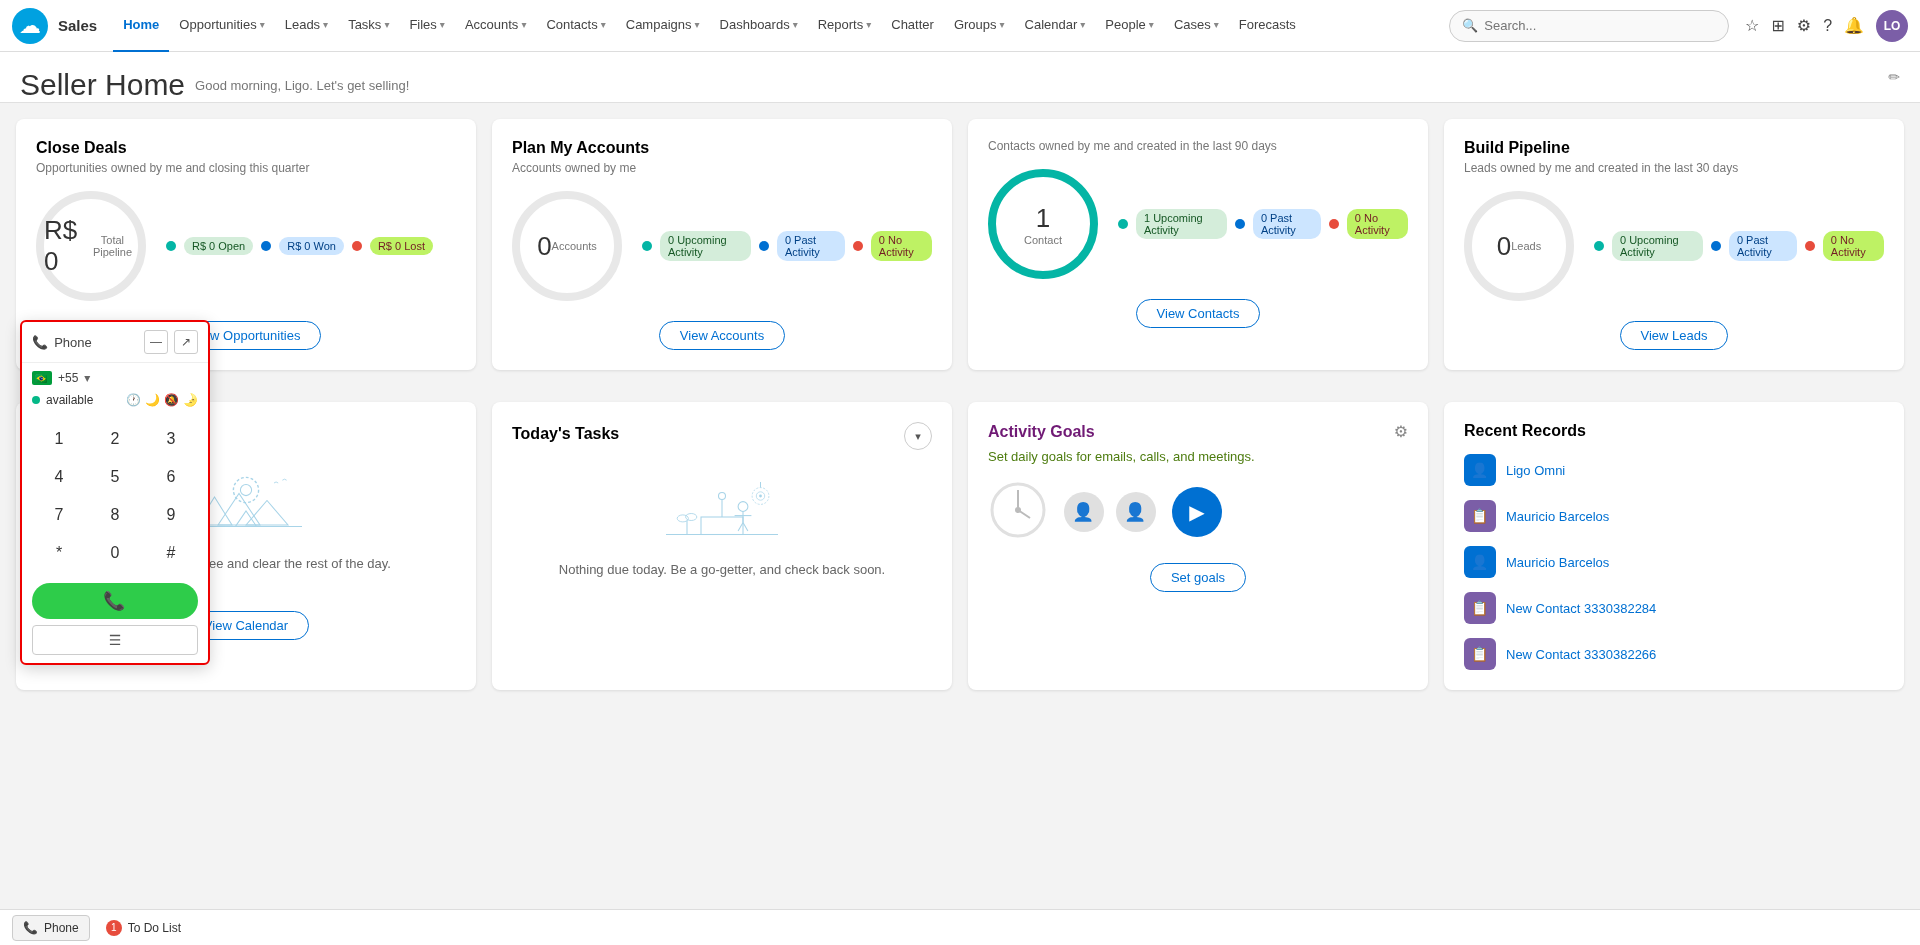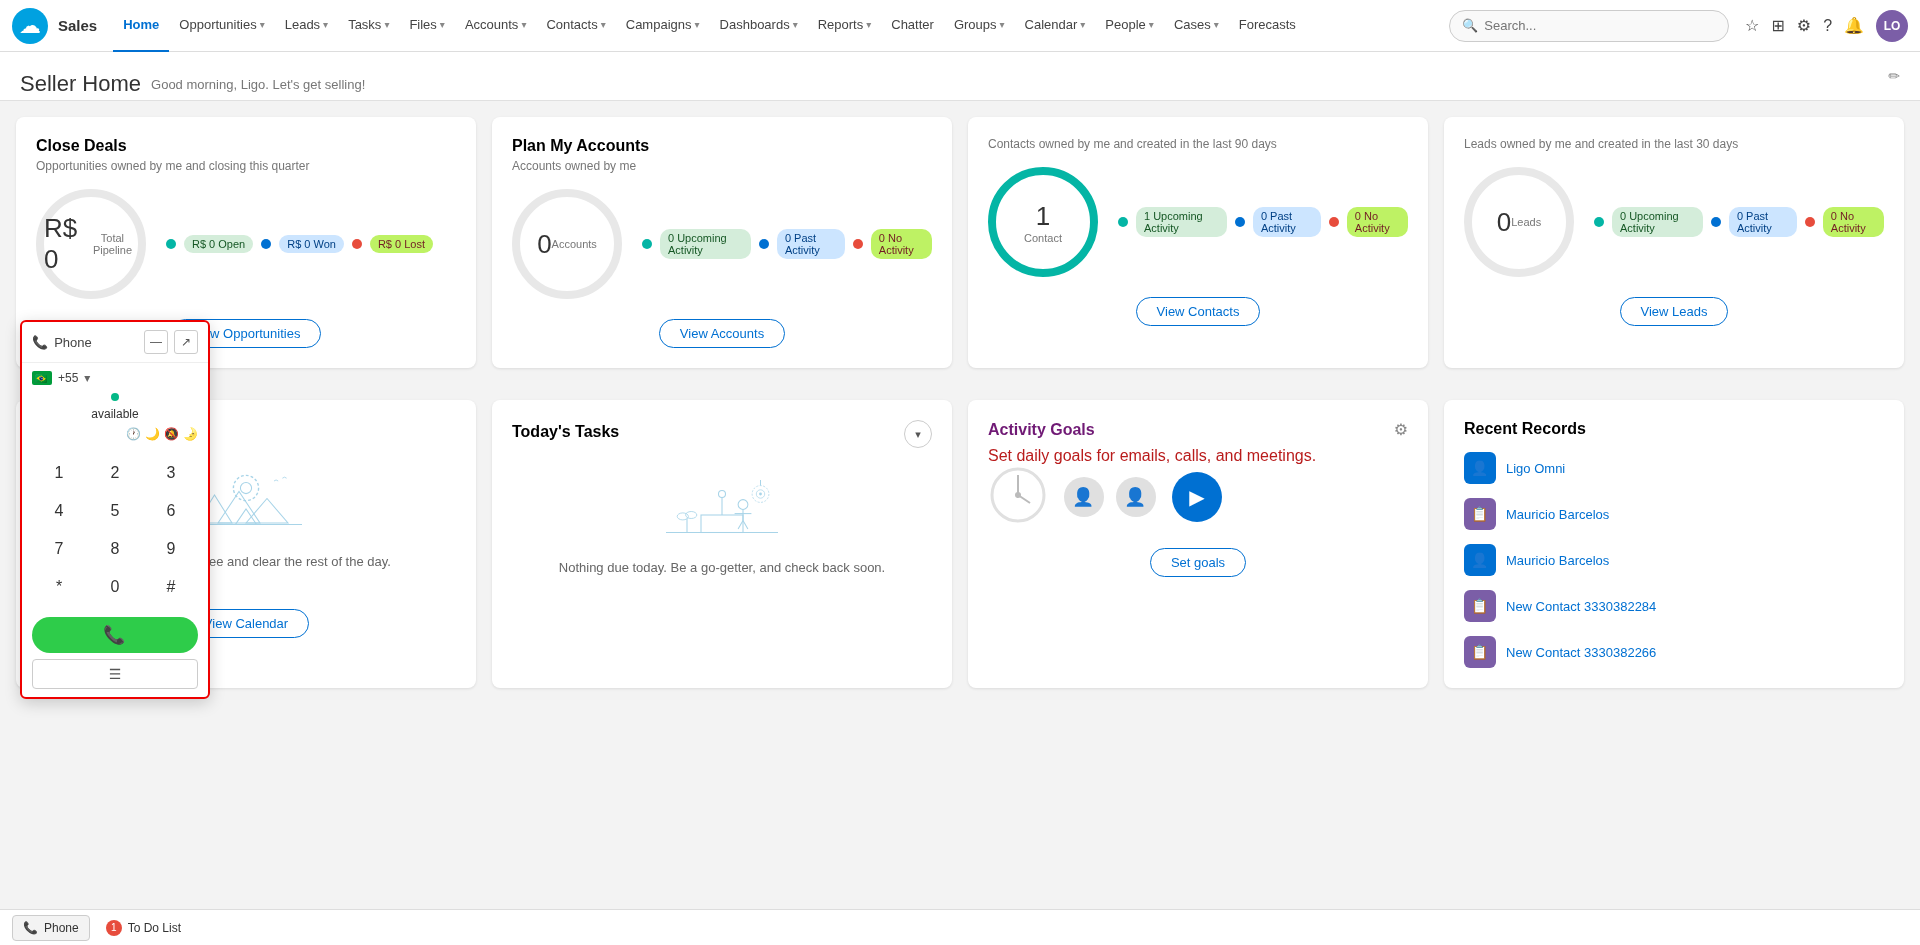--- a/index.html
+++ b/index.html
@@ -104,21 +104,21 @@
 
     
     .page-header {
       background: #fff;
       padding: 16px 20px 0;
       border-bottom: 1px solid #e0e0e0;
       display: flex;
       align-items: center;
       gap: 10px;
     }
-    .page-title { font-size: 22px; font-weight: 300; color: #333; }
+    .page-title { font-size: 30px; font-weight: 300; color: #333; }
     .page-subtitle { font-size: 13px; color: #777; }
     .edit-icon { color: #888; font-size: 14px; cursor: pointer; margin-left: auto; padding-bottom: 16px; }
 
     
     .main-content {
       padding: 16px;
       display: grid;
       grid-template-columns: 1fr 1fr 1fr 1fr;
       grid-template-rows: auto auto;
       gap: 16px;
@@ -260,21 +260,20 @@
       color: #fff;
       position: relative;
     }
     .status-row {
       display: flex;
       align-items: center;
       padding: 4px 10px 8px;
       gap: 6px;
       font-size: 12px;
       color: #333;
-      flex-direction: column;
     }
     .status-dot-green { width: 8px; height: 8px; border-radius: 50%; background: #04b887; flex-shrink: 0; }
     .status-icons { display: flex; gap: 4px; margin-left: auto; color: #aaa; font-size: 12px; }
     .dialpad {
       display: grid;
       grid-template-columns: repeat(3, 1fr);
       gap: 2px;
       padding: 6px 10px;
     }
     .dial-btn {
@@ -550,20 +549,21 @@
           <span class="badge badge-red">0 No Activity</span>
         </div>
       </div>
     </div>
     <div class="card-footer">
       <button class="view-btn">View Contacts</button>
     </div>
   </div>
 
   <div class="card">
+    <div class="card-title">Build Pipeline</div>
     <div class="card-subtitle">Leads owned by me and created in the last 30 days</div>
     <div class="card-body">
       <div class="circle-wrap">
         <div class="circle-empty">
           <span class="circle-number">0</span>
           <span class="circle-label">Leads</span>
         </div>
       </div>
       <div class="legend">
         <div class="legend-item">
@@ -646,21 +646,21 @@
       </svg>
       <span class="empty-text">Nothing due today. Be a go-getter, and check back soon.</span>
     </div>
   </div>
 
   <div class="card" style="grid-column: span 1; position: relative; overflow: hidden;">
     <div style="display:flex; align-items:center; justify-content:space-between; margin-bottom:8px;">
       <div style="font-size:16px;font-weight:600;color:#701a75;">Activity Goals</div>
       <span style="color:#888;font-size:16px;">⚙</span>
     </div>
-    <div style="font-size:16px;color:#b91c1c;">Set daily goals for emails, calls, and meetings.</div>
+    <div style="font-size:13px;color:#4d7c0f;margin-bottom:16px;">Set daily goals for emails, calls, and meetings.</div>
     <div style="display:flex; gap:16px; align-items:center;">
       <div style="position:relative;">
         <svg width="60" height="60" viewBox="0 0 60 60">
           <circle cx="30" cy="30" r="26" fill="none" stroke="#e0e0e0" stroke-width="3"></circle>
           <line x1="30" y1="30" x2="30" y2="10" stroke="#bbb" stroke-width="2"></line>
           <line x1="30" y1="30" x2="42" y2="38" stroke="#bbb" stroke-width="2"></line>
           <circle cx="30" cy="30" r="3" fill="#bbb"></circle>
         </svg>
       </div>
       <div style="display:flex; gap:12px; align-items:center;">

